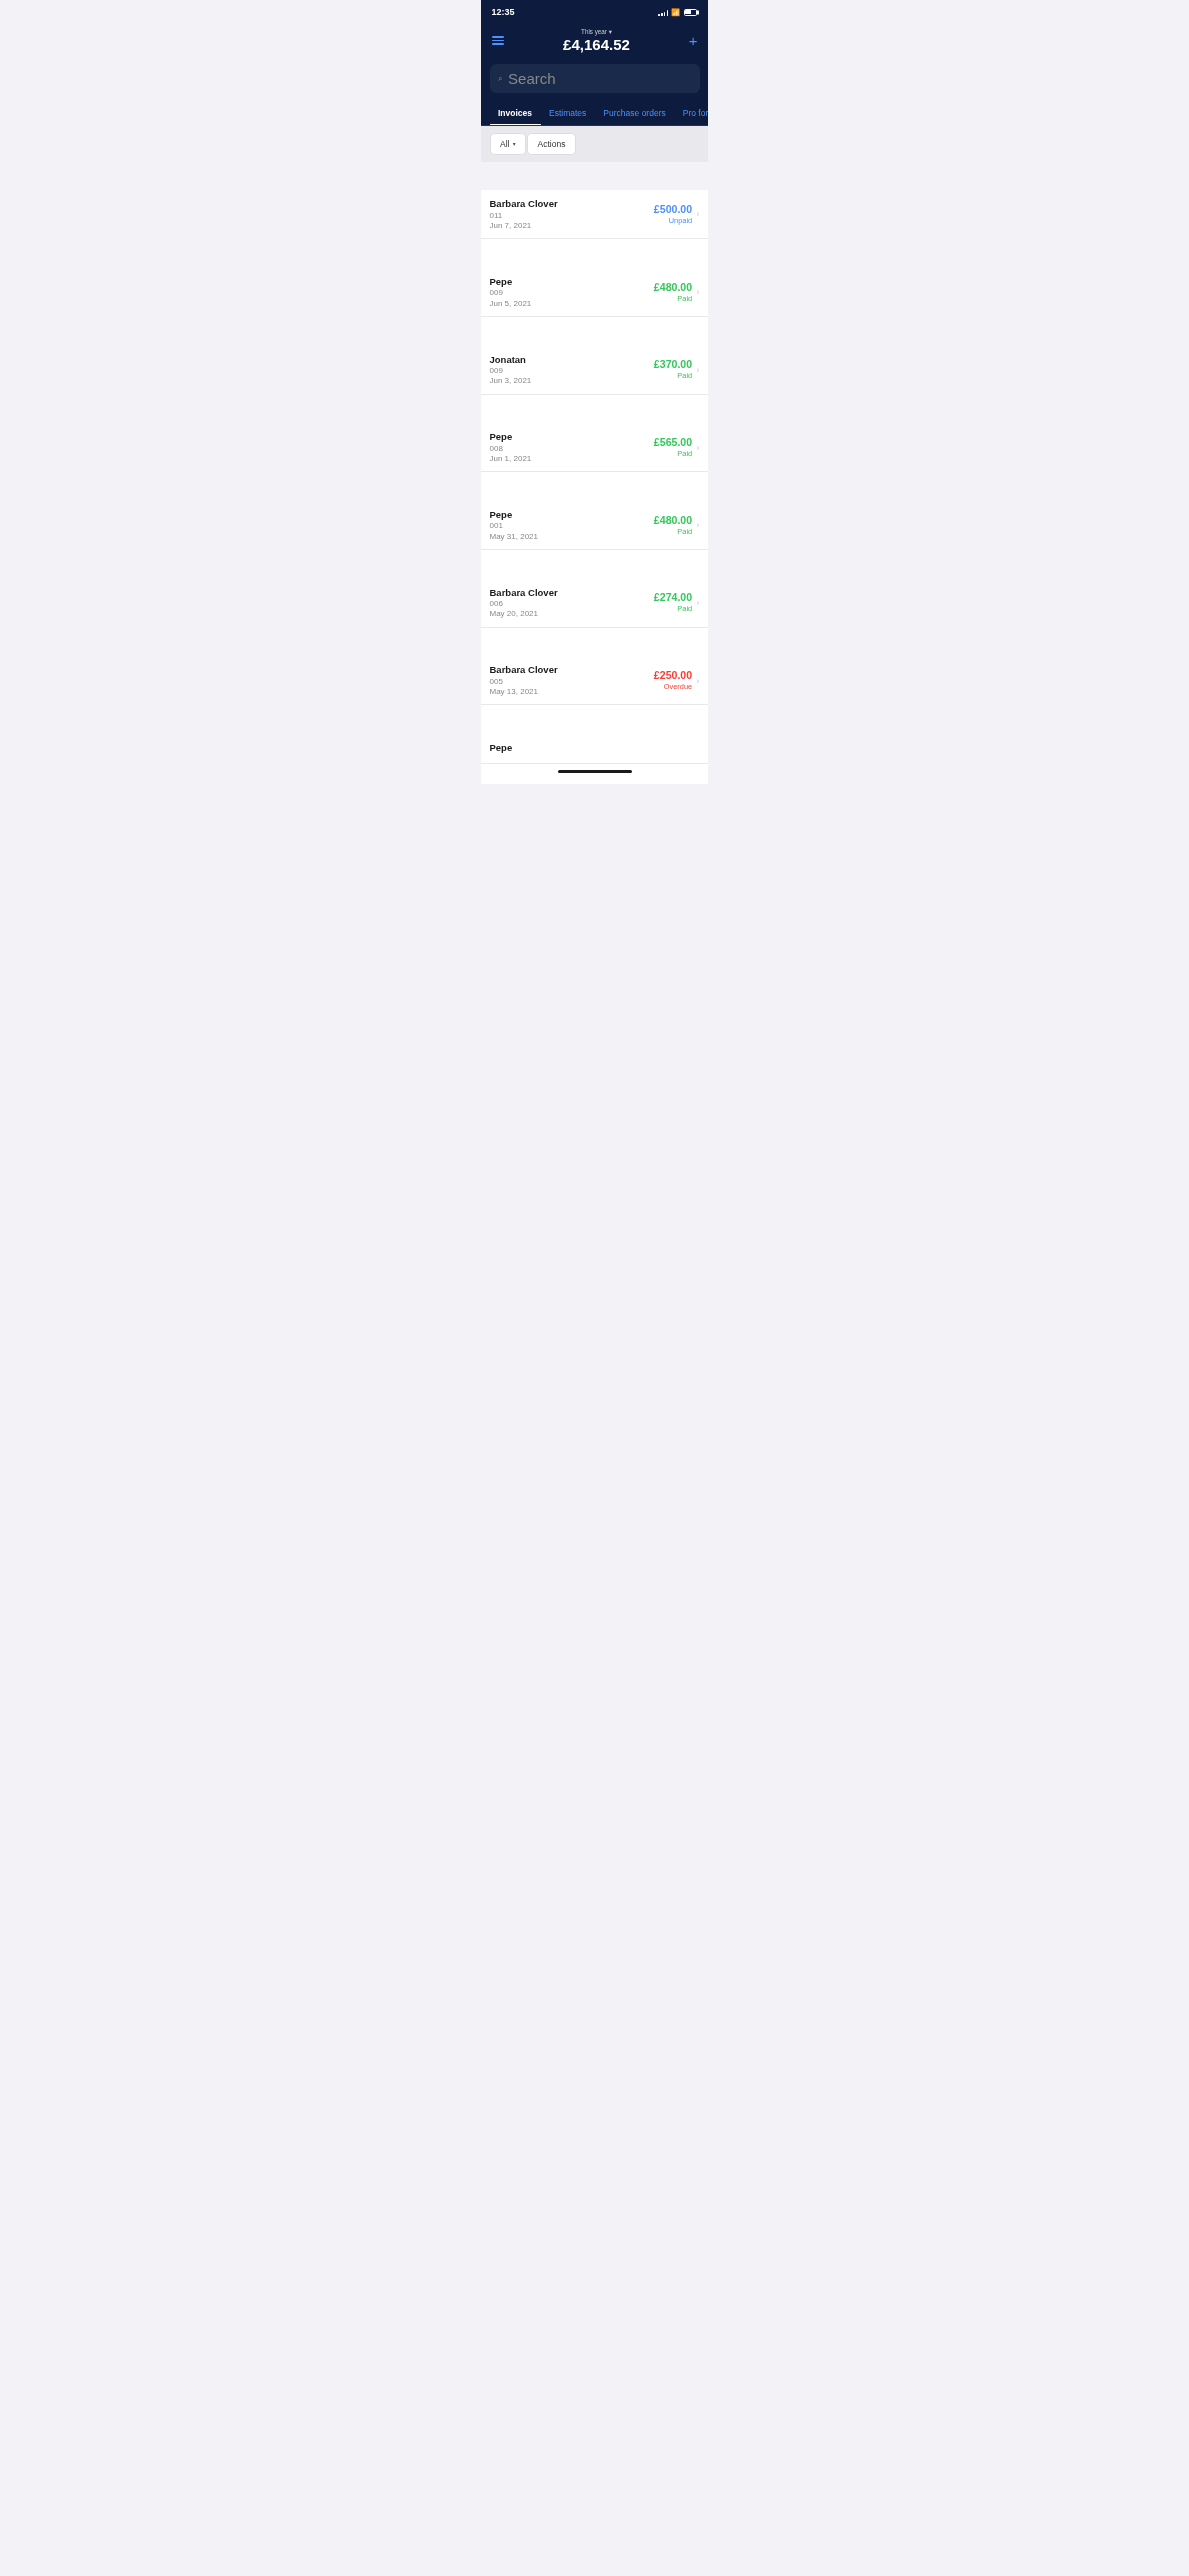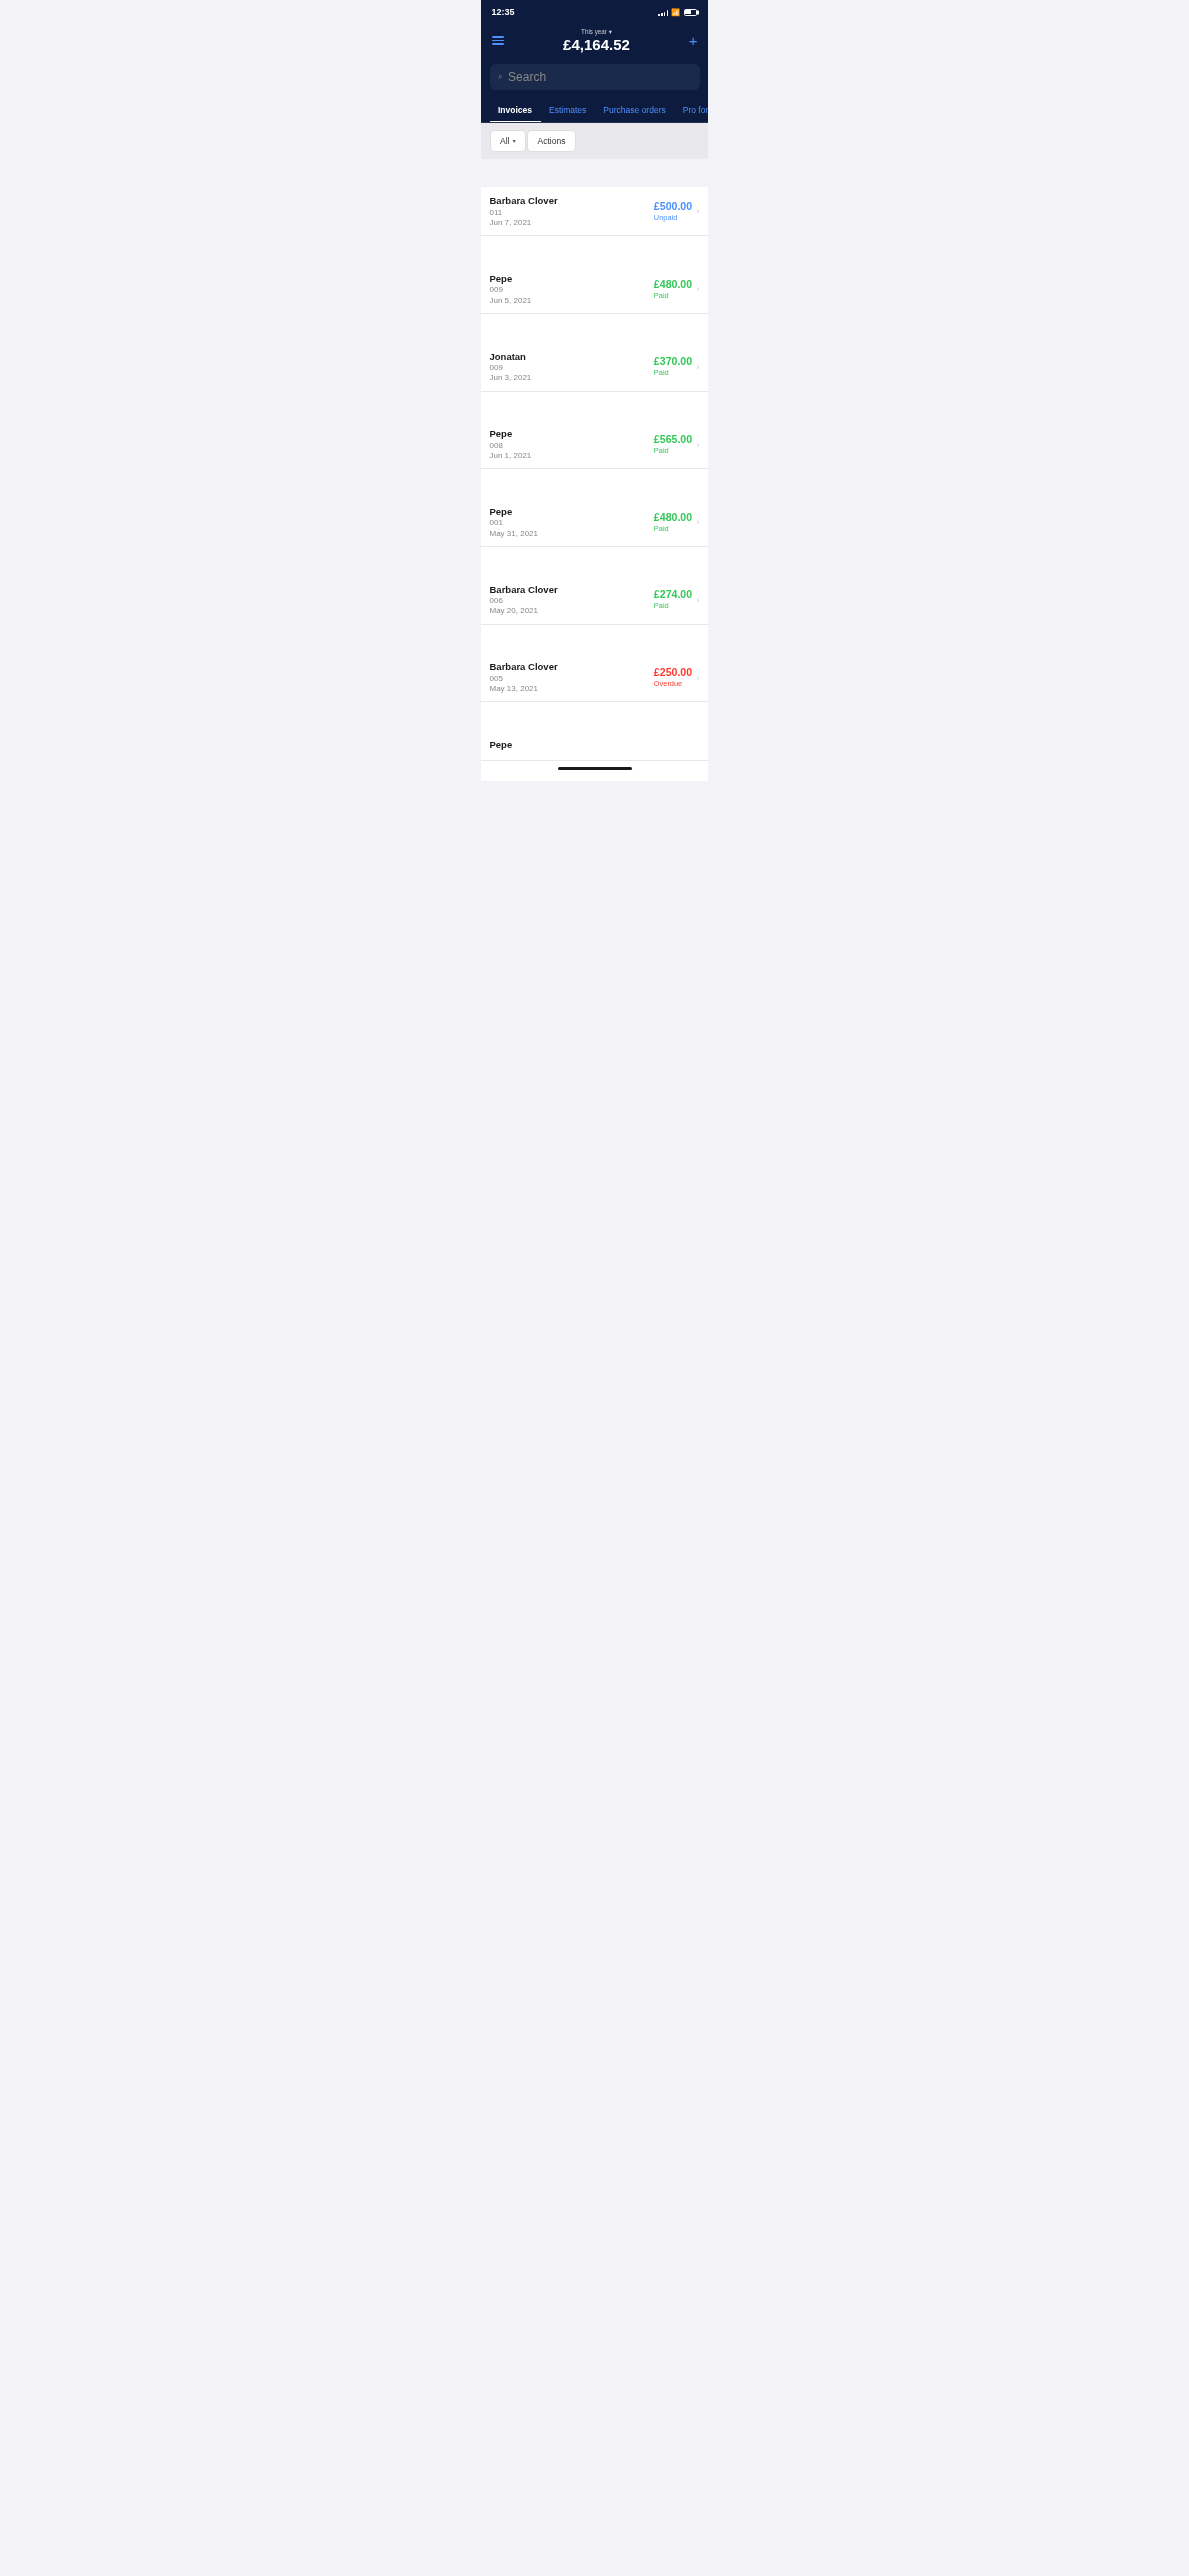--- a/index.html
+++ b/index.html
@@ -154,21 +154,21 @@
     .search-icon-wrap {
       color: #888;
       font-size: 8.5px;
     }
 
     .search-input {
       background: transparent;
       border: none;
       outline: none;
       color: #888;
-      font-size: 12px;
+      font-size: 15px;
       flex: 1;
       font-family: inherit;
     }
 
     .search-input::placeholder {
       color: #888;
     }
 
     
     .tabs-container {
@@ -275,21 +275,21 @@
     }
 
     .invoice-right {
       display: flex;
       align-items: center;
       gap: 4.2px;
       text-align: right;
     }
 
     .invoice-amount-wrap {
-      text-align: left;
+      text-align: right;
     }
 
     .invoice-amount {
       font-size: 10.6px;
       font-weight: 600;
       margin-bottom: 1.1px;
     }
 
     .invoice-amount.paid {
       color: #34c759;

